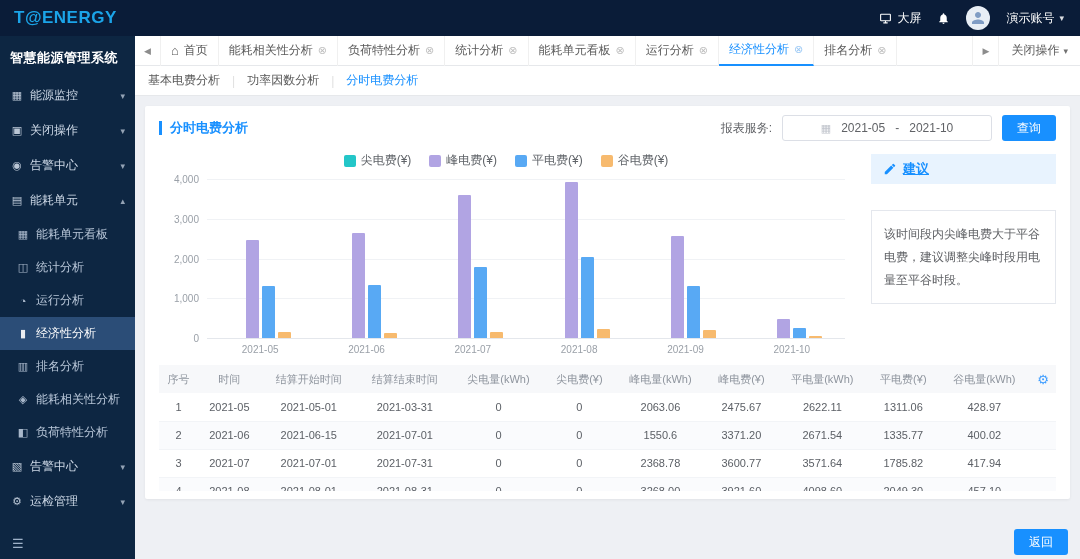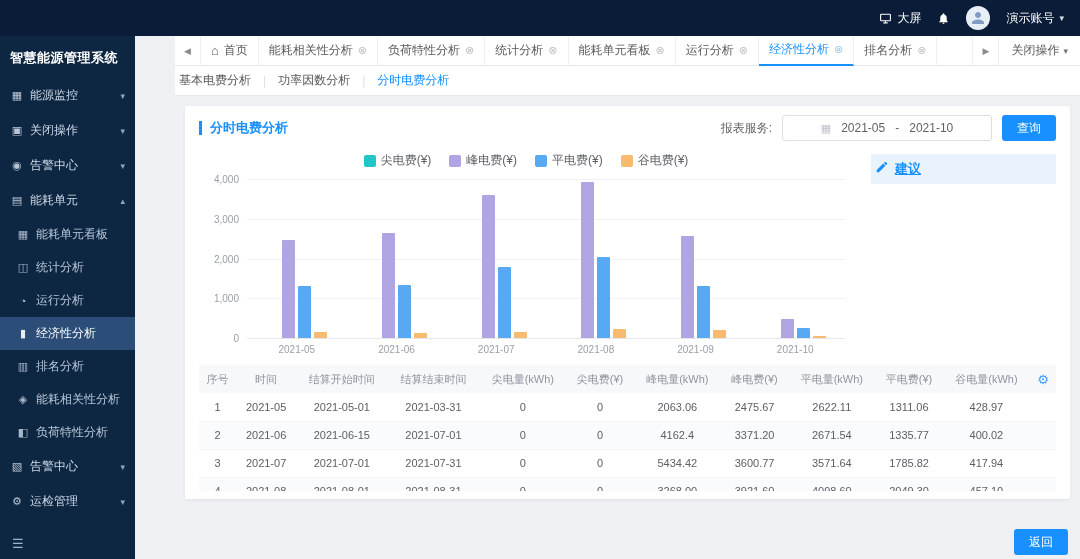--- a/index.html
+++ b/index.html
@@ -9,21 +9,21 @@
 
   
   .topbar { height:36px; background:#0a1c38; display:flex; align-items:center; color:#fff; }
   .logo { width:135px; padding-left:14px; font-size:17px; font-weight:bold; color:#1ba4e8; letter-spacing:.5px; white-space:nowrap; }
   .top-right { margin-left:auto; display:flex; align-items:center; gap:16px; padding-right:16px; font-size:12px; }
   .top-item { display:flex; align-items:center; gap:5px; cursor:pointer; }
   .avatar { width:24px; height:24px; border-radius:50%; background:#e8eef5; display:flex; align-items:center; justify-content:center; overflow:hidden; cursor:pointer; }
   .caret { font-size:9px; opacity:.85; }
 
   
-  .body { display:flex; height:523px;gap:40px; }
+  .body { display:flex; height:523px; }
   .sidebar { width:135px; background:#0d2642; color:#c6d3e2; flex-shrink:0; display:flex; flex-direction:column; }
   .side-title { color:#fff; font-size:13px; font-weight:bold; padding:13px 10px 11px; letter-spacing:.5px; white-space:nowrap; }
   .menu { flex:1; font-size:12px; overflow:hidden; }
   .s-item { display:flex; align-items:center; gap:6px; padding:9px 10px; cursor:pointer; color:#cdd8e6; white-space:nowrap; }
   .s-ic { width:14px; text-align:center; font-size:11px; opacity:.9; flex-shrink:0; }
   .s-lb { overflow:hidden; text-overflow:ellipsis; }
   .s-ar { margin-left:auto; font-size:9px; opacity:.7; }
   .s-sub { display:flex; align-items:center; gap:6px; padding:8px 8px 8px 16px; cursor:pointer; color:#b9c7d9; font-size:12px; white-space:nowrap; }
   .s-sub.act { background:#2b4d77; color:#fff; }
   .side-foot { padding:8px 12px; font-size:13px; color:#9fb2c9; }
@@ -36,21 +36,21 @@
   .tab-arrow.r { border-right:none; border-left:1px solid #f0f0f0; }
   .tab-list { display:flex; flex:1; min-width:0; overflow:hidden; height:30px; }
   .tab { display:flex; align-items:center; gap:5px; padding:0 10px; height:30px; border-right:1px solid #f0f0f0; cursor:pointer; white-space:nowrap; }
   .tab .x { color:#bfbfbf; font-size:11px; }
   .tab.active { color:#1890ff; border-bottom:2px solid #1890ff; }
   .tab.active .x { color:#9cc9f5; }
   .hic { font-size:13px; color:#595959; }
   .tab-right { margin-left:auto; display:flex; align-items:center; height:30px; flex-shrink:0; }
   .close-ops { display:flex; align-items:center; gap:4px; padding:0 12px; border-left:1px solid #f0f0f0; height:30px; cursor:pointer; }
 
-  .subtabs { height:30px; background:#fff; border-bottom:1px solid #e6e8eb; display:flex; align-items:center; padding:0 4px; font-size:12px; color:#595959; flex-shrink:0; }
+  .subtabs { height:30px; background:#fff; border-bottom:1px solid #e6e8eb; display:flex; align-items:center; padding:0 13px; font-size:12px; color:#595959; flex-shrink:0; }
   .subtab-list { display:flex; align-items:center; gap:12px; }
   .st { cursor:pointer; }
   .st.active { color:#1890ff; }
   .ssep { color:#e0e0e0; }
 
   
   .content { flex:1; padding:10px 10px 0; min-height:0; }
   .card { background:#fff; border-radius:2px; height:393px; display:flex; flex-direction:column; box-shadow:0 1px 3px rgba(0,0,0,.06); overflow:hidden; }
   .card-head { display:flex; align-items:center; padding:9px 14px; flex-shrink:0; }
   .cap { display:flex; align-items:center; gap:8px; color:#1890ff; font-size:13px; font-weight:bold; }
@@ -68,39 +68,40 @@
   .plot { position:relative; height:160px; margin:4px 8px 0 48px; border-bottom:1px solid #e4e7ec; }
   .gline { position:absolute; left:0; right:0; height:1px; background:#f0f2f5; }
   .ytick { position:absolute; right:100%; margin-right:8px; transform:translateY(-50%); font-size:10px; color:#9aa0a8; white-space:nowrap; }
   .bars { position:absolute; left:0; right:0; top:0; bottom:0; display:flex; }
   .bgroup { flex:1; display:flex; align-items:flex-end; justify-content:center; gap:3px; }
   .bar { width:13px; border-radius:1px 1px 0 0; }
   .xlabels { display:flex; margin:0 8px 0 48px; }
   .xlab { flex:1; text-align:center; font-size:10px; color:#9aa0a8; padding-top:5px; }
 
   .suggest { width:185px; flex-shrink:0; padding-top:4px; }
-  .sg-head { background:#e8f3fe; color:#1890ff; font-size:13px; font-weight:bold; display:flex; gap:6px; padding:6px 4px;text-decoration:underline; }
+  .sg-head { background:#e8f3fe; color:#1890ff; font-size:13px; font-weight:bold; display:flex; align-items:center; gap:6px; padding:6px 12px;text-decoration:underline; }
   .sg-body { border:1px solid #e4e7ed; margin-top:26px; padding:12px; font-size:12px; color:#606266; line-height:1.9; }
 
   .table-wrap { margin:10px 14px 0; position:relative; height:126px; overflow:hidden; }
   table { width:100%; border-collapse:collapse; font-size:11px; table-layout:auto; }
   thead th { background:#f7f8fa; color:#8f959e; font-weight:normal; height:28px; padding:0 4px; white-space:nowrap; text-align:center; }
   tbody td { height:28px; text-align:center; color:#5c6066; border-bottom:1px solid #f2f4f7; padding:0 4px; white-space:nowrap; }
   tbody tr:nth-child(even) { background:#fafbfd; }
   .gear-th { width:26px; }
   .gear { color:#409eff; font-size:13px; cursor:pointer; }
 
   .footer { height:34px; display:flex; align-items:center; justify-content:flex-end; padding:0 12px; flex-shrink:0; }
 </style>
 </head>
 <body>
 
 <div class="app">
 
   <div class="topbar">
+    <div class="logo">T@ENERGY</div>
     <div class="top-right">
       <div class="top-item">
         <span style="display:flex;">
           <svg width="13" height="13" viewBox="0 0 24 24" fill="none" stroke="#ffffff" stroke-width="2">
               <rect x="3" y="4" width="18" height="12" rx="1"></rect>
               <path d="M8 20h8M12 16v4"></path>
             </svg>
         </span>
         <span>大屏</span>
       </div>
@@ -349,20 +350,21 @@
             </div>
             <div class="suggest">
               <div class="sg-head">
                 <span style="display:flex;">
                   <svg width="14" height="14" viewBox="0 0 24 24" fill="#1890ff">
                       <path d="M3 17.25V21h3.75L17.8 9.94l-3.75-3.75L3 17.25zM20.7 7.04c.39-.39.39-1.02 0-1.41l-2.34-2.34a.996.996 0 0 0-1.41 0l-1.83 1.83 3.75 3.75 1.83-1.83z"></path>
                     </svg>
                 </span>
                 <span>建议</span>
               </div>
+              <div class="sg-body">该时间段内尖峰电费大于平谷电费，建议调整尖峰时段用电量至平谷时段。</div>
             </div>
           </div>
 
           <div class="table-wrap">
             <table>
               <thead>
                   <tr>
                     <th>序号</th>
                     <th>时间</th>
                     <th>结算开始时间</th>
@@ -392,35 +394,35 @@
                     <td>428.97</td>
                     <td></td>
                   </tr>
                   <tr>
                     <td>2</td>
                     <td>2021-06</td>
                     <td>2021-06-15</td>
                     <td>2021-07-01</td>
                     <td>0</td>
                     <td>0</td>
-                    <td>4162.4</td>
+                    <td>1550.6</td>
                     <td>3371.20</td>
                     <td>2671.54</td>
                     <td>1335.77</td>
                     <td>400.02</td>
                     <td></td>
                   </tr>
                   <tr>
                     <td>3</td>
                     <td>2021-07</td>
                     <td>2021-07-01</td>
                     <td>2021-07-31</td>
                     <td>0</td>
                     <td>0</td>
-                    <td>5434.42</td>
+                    <td>2368.78</td>
                     <td>3600.77</td>
                     <td>3571.64</td>
                     <td>1785.82</td>
                     <td>417.94</td>
                     <td></td>
                   </tr>
                   <tr>
                     <td>4</td>
                     <td>2021-08</td>
                     <td>2021-08-01</td>

